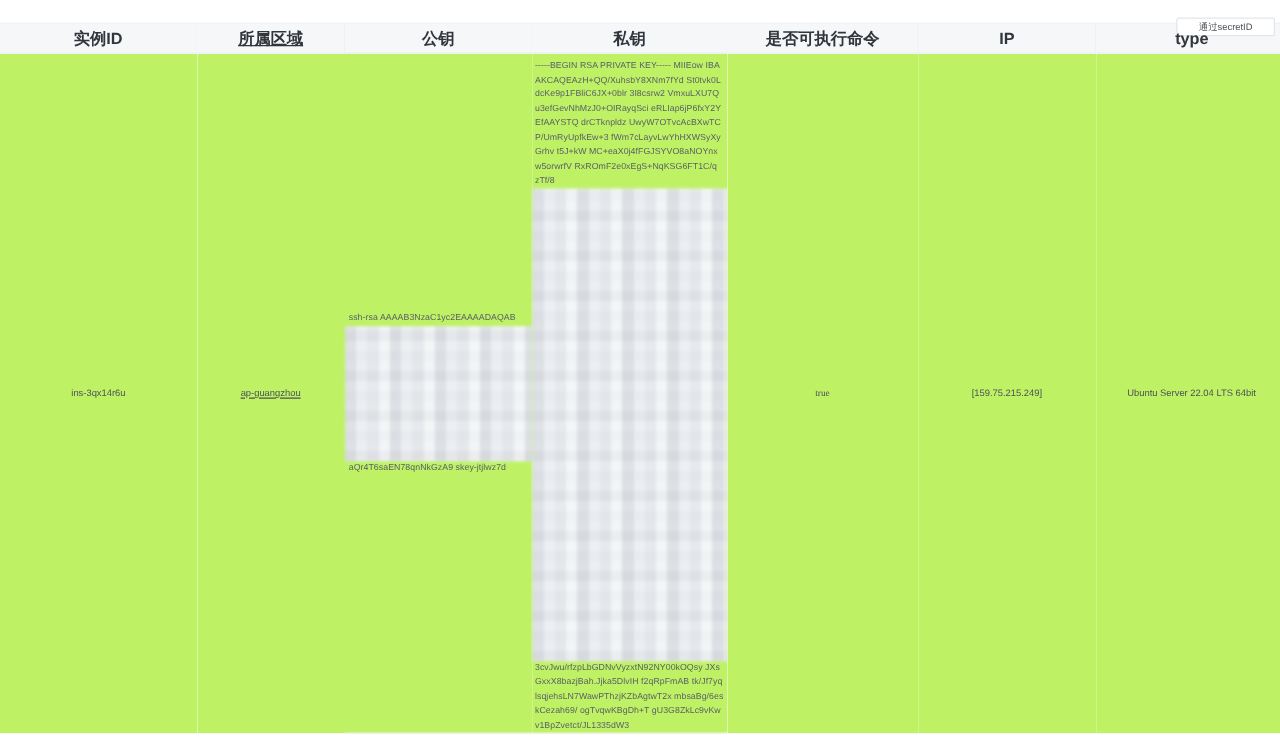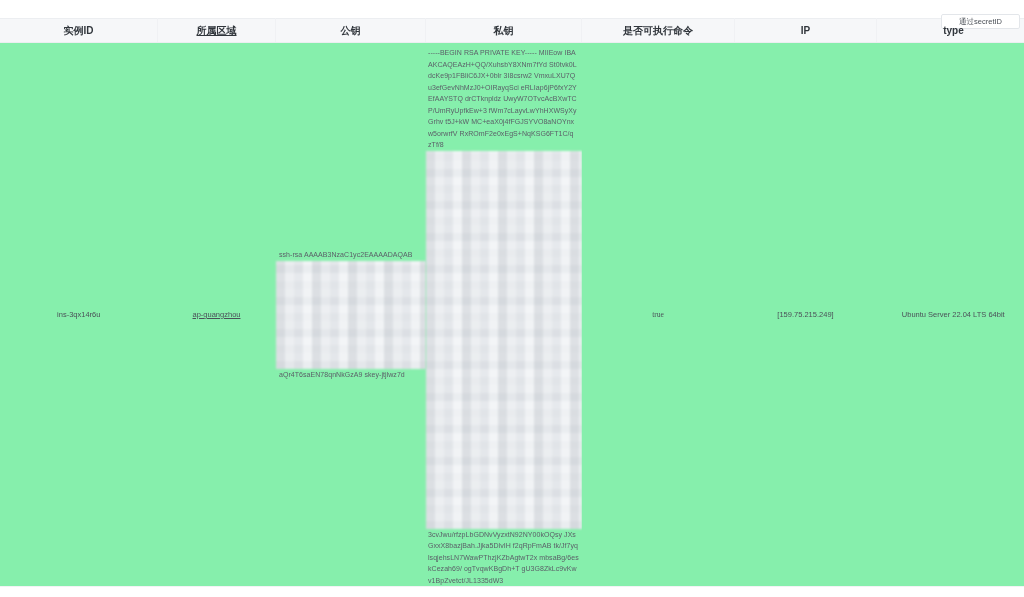--- a/index.html
+++ b/index.html
@@ -44,40 +44,40 @@
   .table {
     width: 1024px;
     border-collapse: collapse;
     table-layout: fixed;
   }
   .table thead tr {
     background: #f6f7f9;
   }
   .table th {
     height: 23px;
-    font-size: 10px;
+    font-size: 13px;
     font-weight: bold;
     color: #31363c;
     text-align: center;
     border-top: 1px solid #eceef1;
     border-bottom: 1px solid #eceef1;
     border-right: 1px solid #f0f1f4;
     padding: 0;
     filter: blur(0.25px);
   }
   .table th:last-child { border-right: none; }
 
   .table td {
     vertical-align: middle;
     text-align: center;
     font-size: 7.5px;
     color: #4b5158;
     padding: 0 4px;
     border-bottom: 1px solid #f2f3f5;
-    background: #86efac;
+    background: #bef264;
   }
 
   
   .c-id     { width: 157px; }
   .c-region { width: 117px; text-decoration: underline; }
   .c-pub    { width: 149px; }
   .c-priv   { width: 155px; }
   .c-exec   { width: 152px; font-family: Liberation Serif, serif; }
   .c-ip     { width: 141px; }
   .c-type   { width: 153px; }

